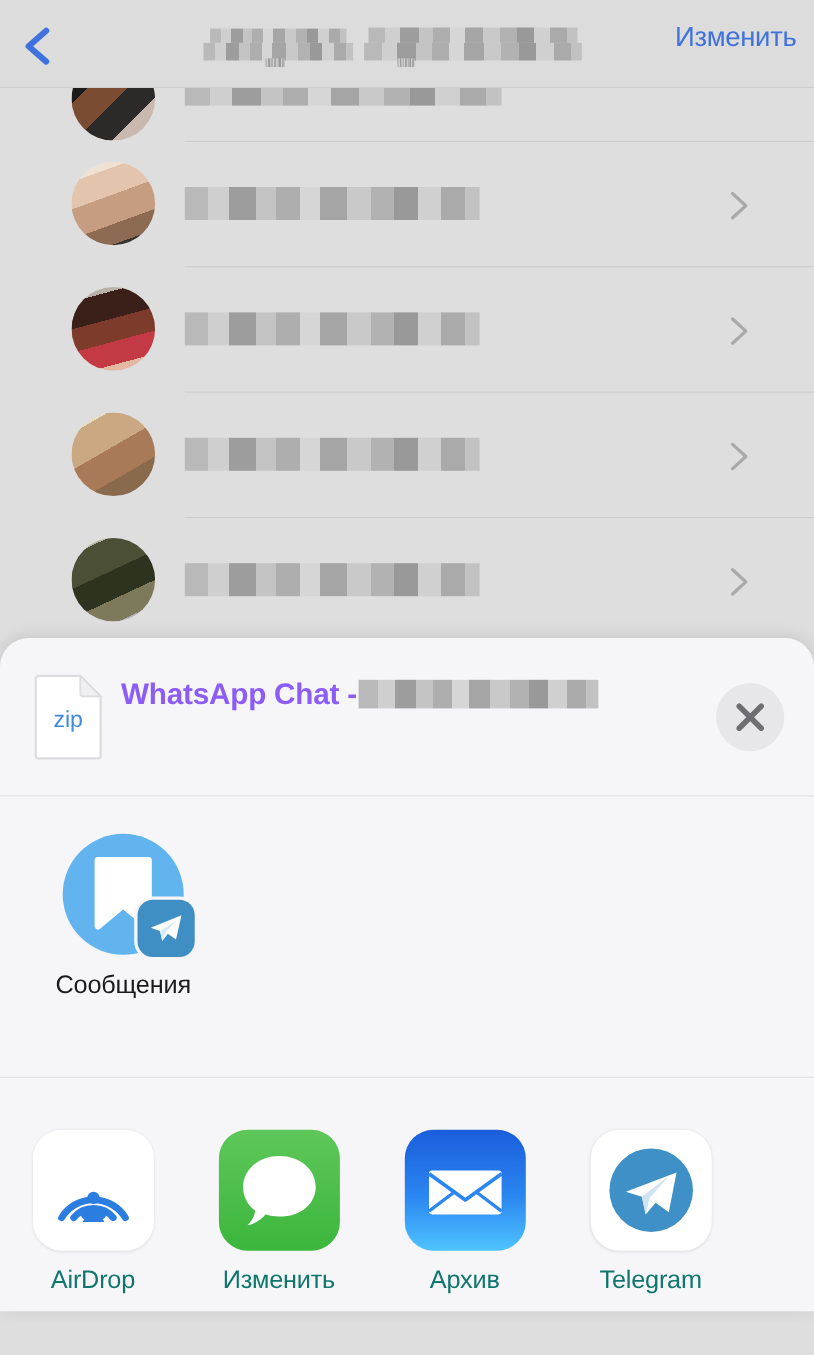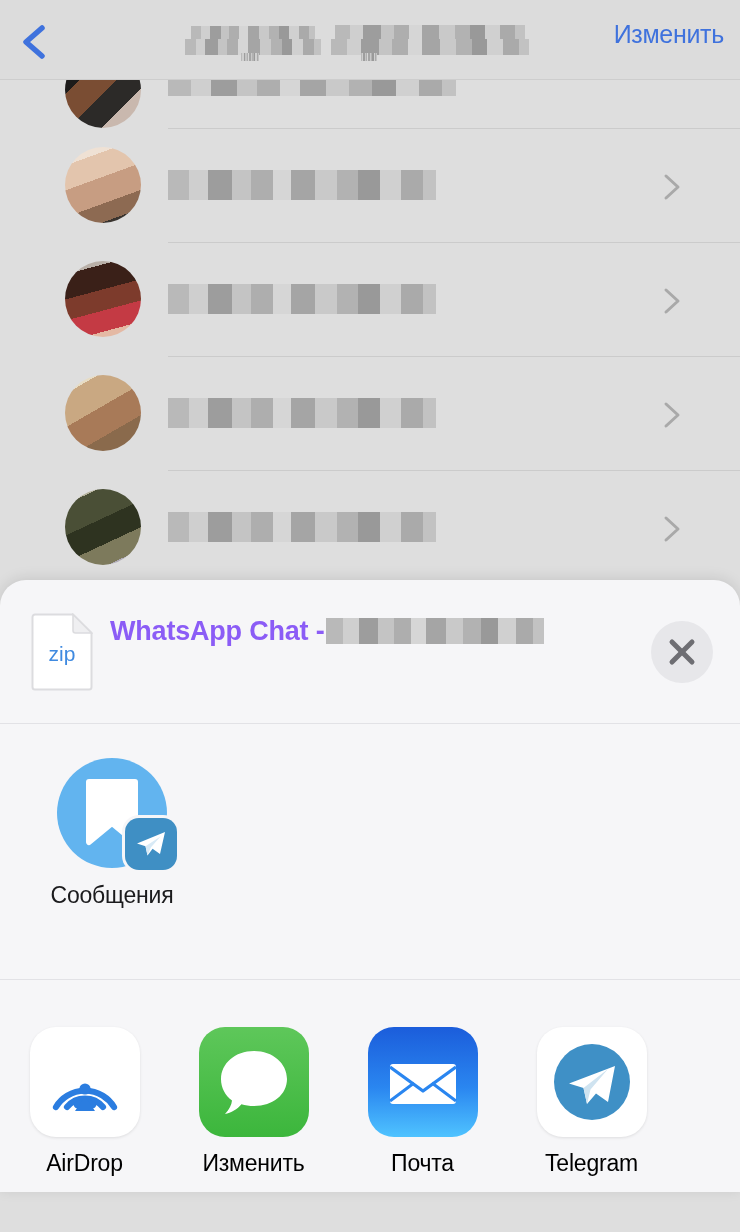--- a/index.html
+++ b/index.html
@@ -140,21 +140,21 @@
     width:169px; display:flex; flex-direction:column; align-items:center;
     cursor:pointer;
   }
   .app-icon {
     width:110px; height:110px; border-radius:26px;
     display:flex; align-items:center; justify-content:center;
     overflow:hidden; position:relative;
   }
   .app-icon.white { background:#fff; box-shadow:0 1px 3px rgba(0,0,0,0.10); }
   .app-label {
-    margin-top:13px; font-size:23px; color:#000000; white-space:nowrap;
+    margin-top:13px; font-size:23px; color:#0f766e; white-space:nowrap;
     letter-spacing:-0.2px;
   }
 </style>
 </head>
 <body>
 
 <div id="bg-screen">
 
   <div class="nav-bar">
     <div class="back-chevron">
@@ -311,21 +311,21 @@
     </div>
 
     <div class="app-item">
       <div class="app-icon" style="background:linear-gradient(180deg,#1b5ddb 0%,#2a86f0 55%,#4fc3ff 100%);">
         <svg width="78" height="78" viewBox="0 0 78 78">
           <rect x="6" y="21" width="66" height="40" rx="3" fill="#ffffff"></rect>
           <path d="M6,24 L39,48 L72,24" fill="none" stroke="#2a86f0" stroke-width="3.4" stroke-linejoin="round"></path>
           <path d="M6,58 L30,40 M72,58 L48,40" fill="none" stroke="#2a86f0" stroke-width="3"></path>
         </svg>
       </div>
-      <div class="app-label">Почта</div>
+      <div class="app-label">Архив</div>
     </div>
 
     <div class="app-item">
       <div class="app-icon white">
         <svg width="92" height="92" viewBox="0 0 92 92">
           <circle cx="46" cy="46" r="38" fill="#3f90c6"></circle>
           <path d="M69,30 L23,47.5 L37.5,52 L41,68 L50,57.5 L62,66 Z" fill="#ffffff"></path>
           <path d="M37.5,52 L62,33 L44.5,53.5 L41,68 Z" fill="#cfe3f0"></path>
         </svg>
       </div>

